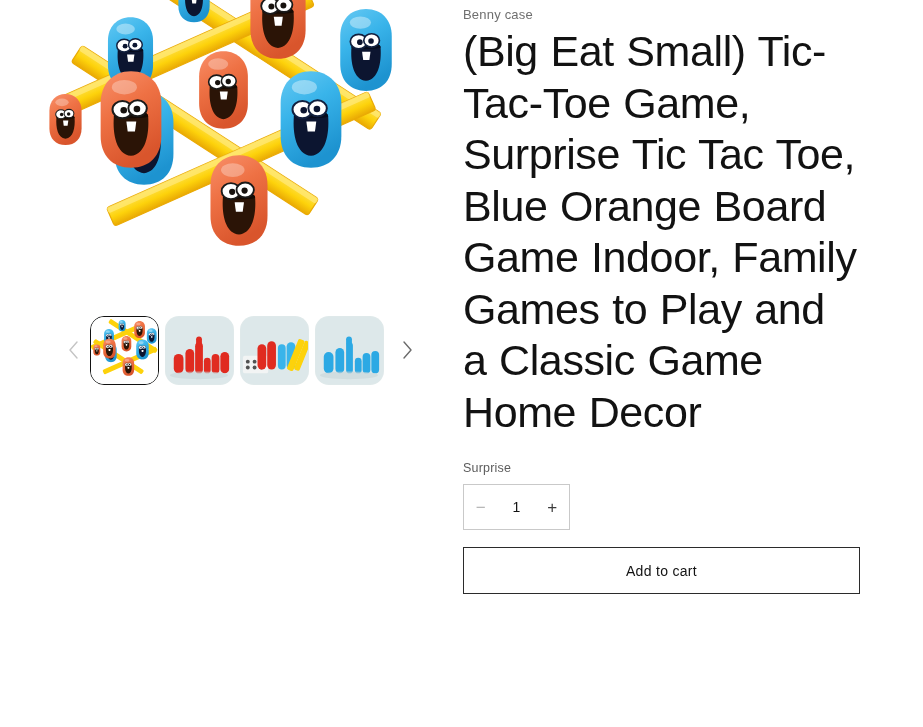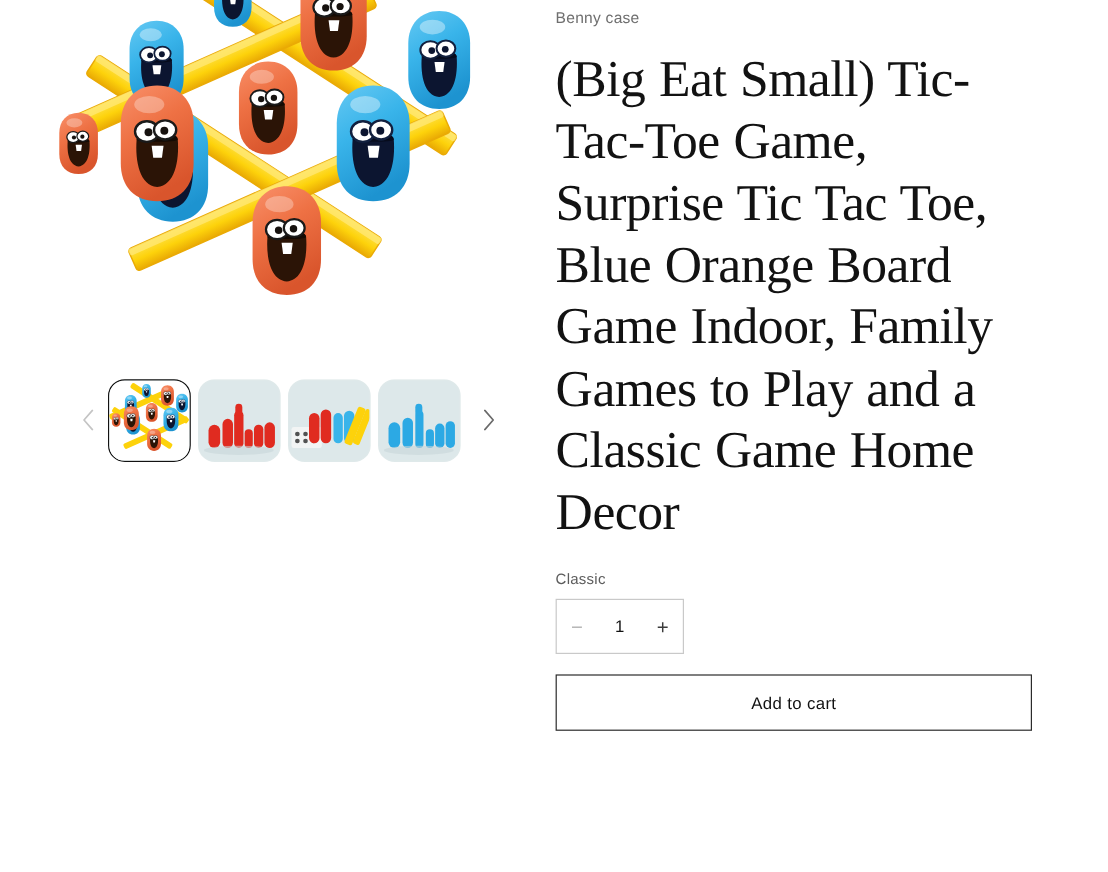--- a/index.html
+++ b/index.html
@@ -82,22 +82,22 @@
   }
   .vendor {
     font-size: 13px;
     color: #6f6f6f;
     letter-spacing: 0.2px;
     line-height: 20px;
     padding-top: 5px;
     margin: 0;
   }
   .product-title {
-    margin: 16px 0 0 0;
-    font-family: Liberation Serif, serif;
+    margin: 1px 0 0 0;
+    font-family: Liberation Sans, sans-serif;
     font-weight: 300;
     font-size: 43px;
     line-height: 51.5px;
     letter-spacing: -0.4px;
     color: #121212;
     word-spacing: 1px;
   }
   .price {
     margin: 32px 0 0 0;
     font-size: 17px;
@@ -345,21 +345,21 @@
     </div>
   </div>
 
   <div class="info">
 
     <p class="vendor">Benny case</p>
 
     <h1 class="product-title">(Big Eat Small) Tic-Tac-Toe Game, Surprise Tic Tac Toe, Blue Orange Board Game Indoor, Family Games to Play and a Classic Game Home Decor</h1>
 
 
-    <div class="qty-label">Classic</div>
+    <div class="qty-label">Surprise</div>
 
     <div class="qty-stepper">
       <button class="qty-btn minus">−</button>
       <input class="qty-value" type="text" value="1" style="">
       <button class="qty-btn plus">+</button>
     </div>
 
     <button class="btn-add">Add to cart</button>
 
   </div>

